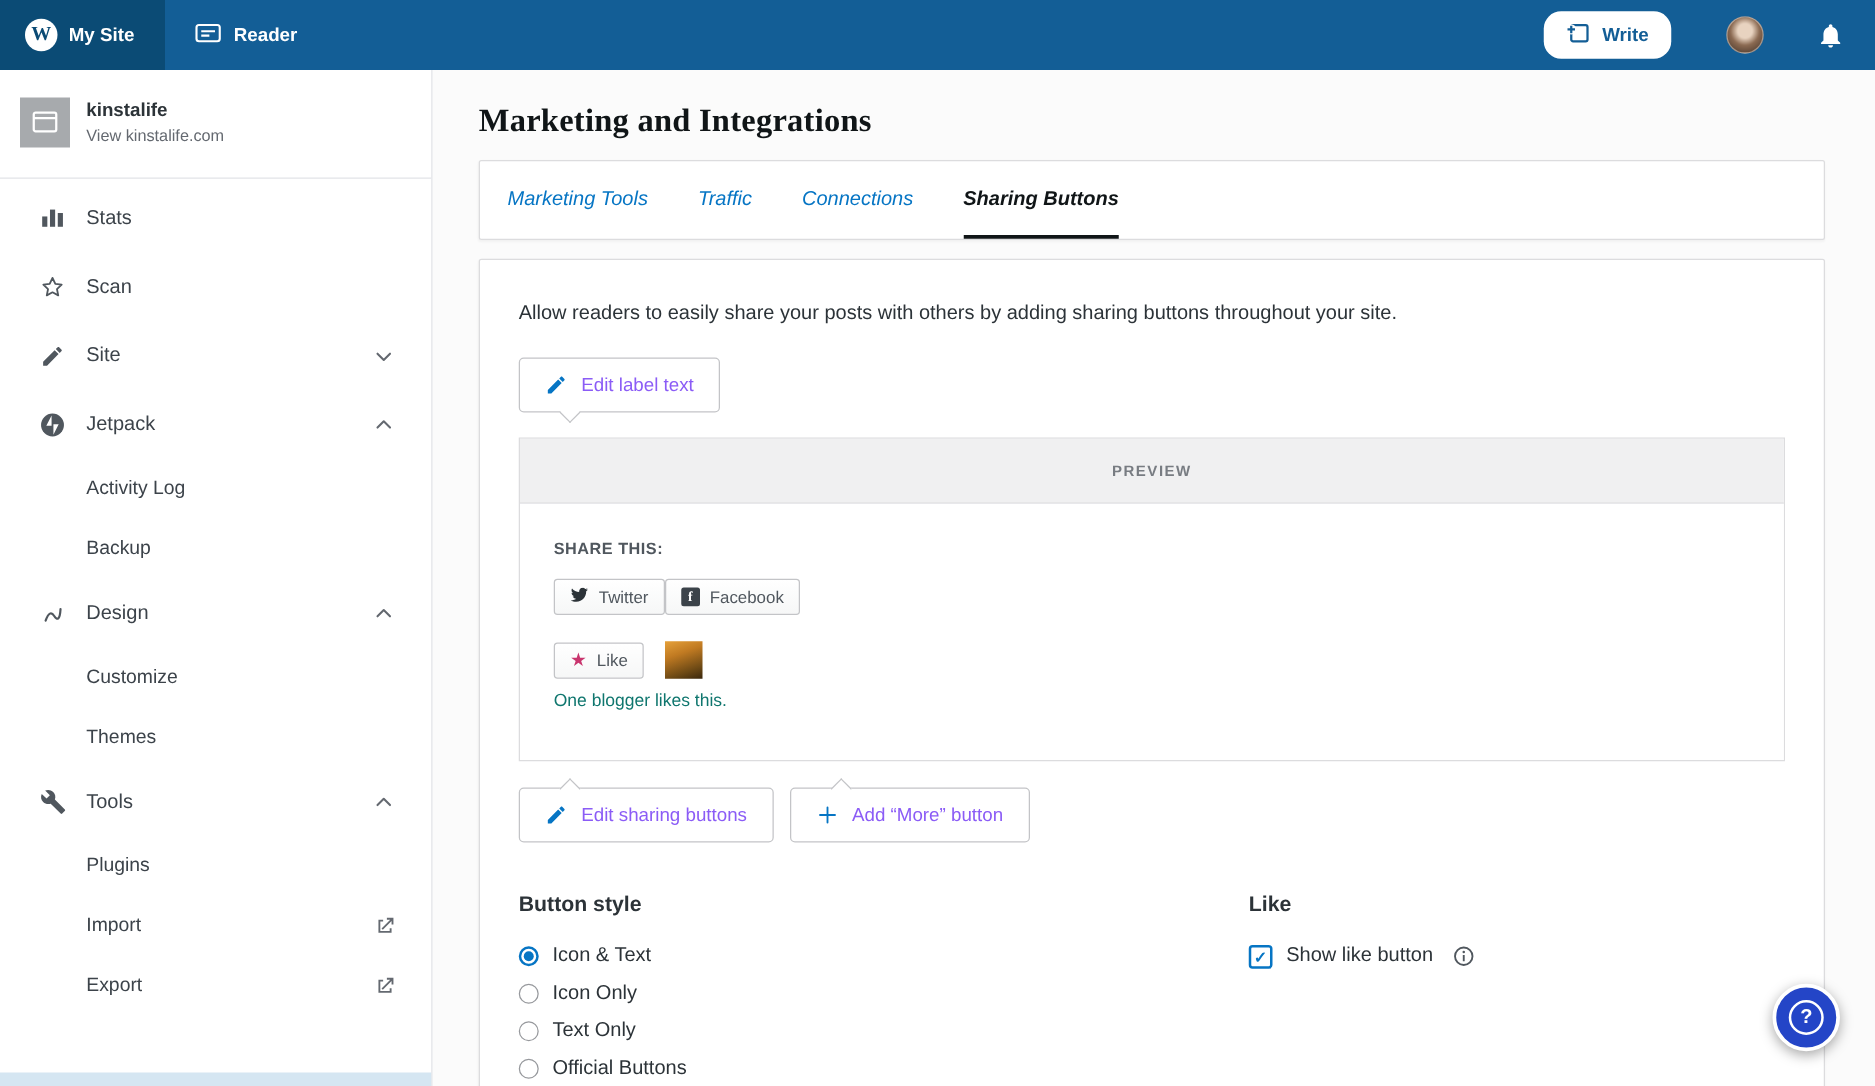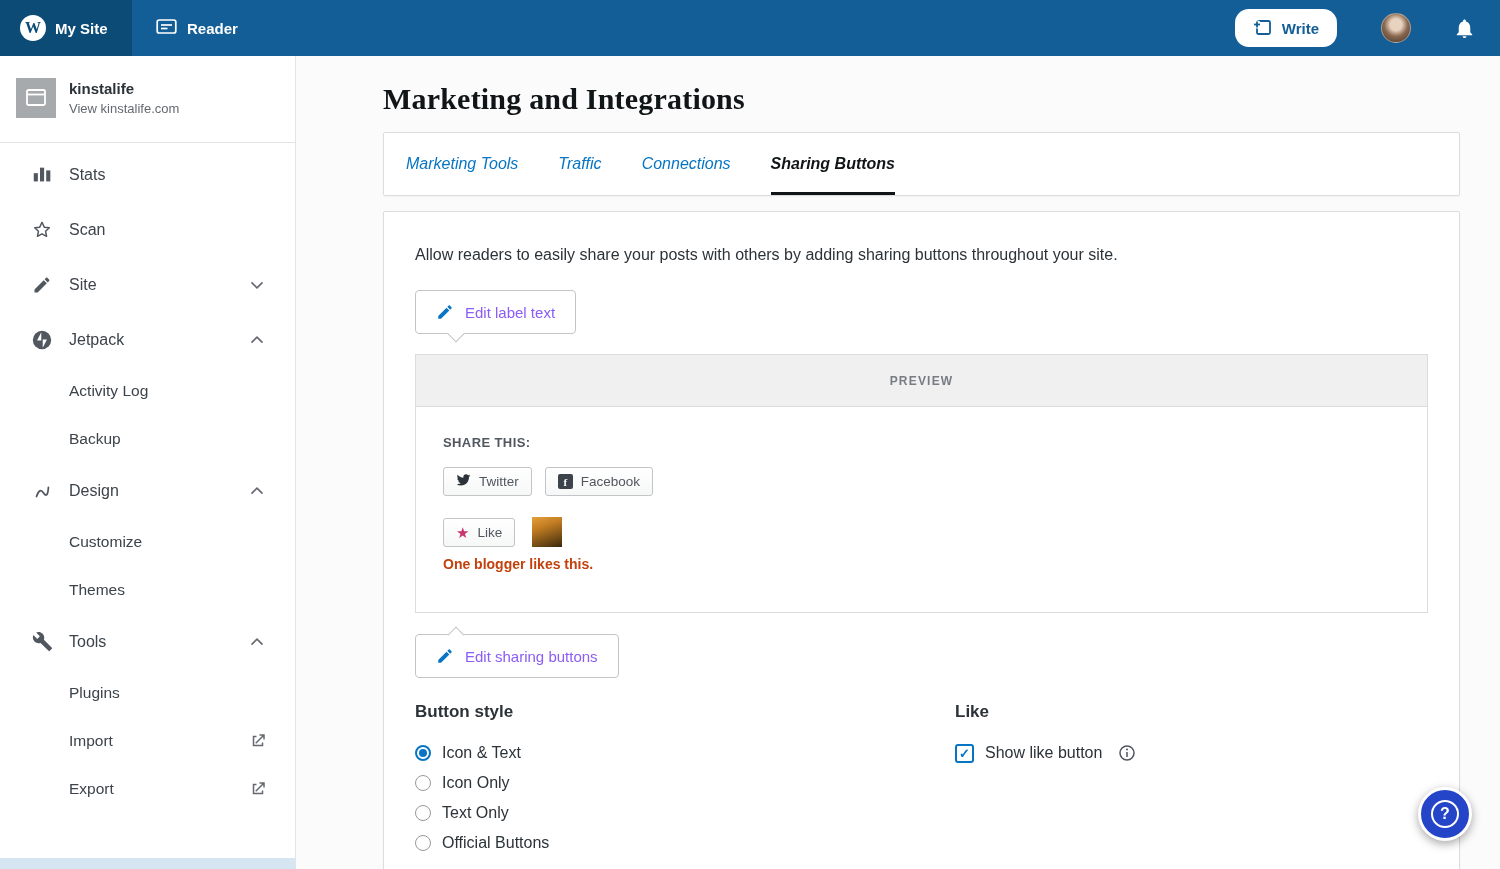--- a/index.html
+++ b/index.html
@@ -36,21 +36,21 @@
   }
   .mh-avatar {
     width:30px; height:30px; border-radius:50%; margin-left:44px; cursor:pointer;
     background:radial-gradient(circle at 50% 38%, #e8d3c0 0 26%, #8b6a52 52%, #3d2e24 100%);
     border:1px solid rgba(255,255,255,.4);
   }
   .mh-bell { margin-left:42px; cursor:pointer; display:flex; }
 
   
   .sidebar {
-    position:absolute; top:56px; left:0; width:296px; bottom:0;
+    position:absolute; top:56px; left:0; width:346px; bottom:0;
     background:#fff; border-right:1px solid #e2e4e7; z-index:20;
   }
   .site-card {
     display:flex; gap:13px; align-items:center;
     padding:22px 16px 24px 16px; border-bottom:1px solid #e2e4e7; cursor:pointer;
   }
   .site-icon {
     width:40px; height:40px; background:#a7aaad; flex:none;
     display:flex; align-items:center; justify-content:center;
   }
@@ -69,21 +69,21 @@
   .sidebar-next-highlight {
     position:absolute; bottom:0; left:0; right:0; height:11px; background:#d5e6f2;
   }
 
   
   .main {
     position:absolute; top:56px; left:346px; right:0; bottom:0;
     padding:26px 40px 0 37px; overflow:hidden;
   }
   .page-title {
-    font-family:"Liberation Serif", serif; font-size:30px; font-weight:700;
+    font-family:"Liberation Serif", serif; font-size:26px; font-weight:700;
     color:#101517; margin:0 0 16px 0; letter-spacing:.2px;
   }
   .card {
     background:#fff; border:1px solid #dcdcde; border-radius:2px;
     box-shadow:0 1px 2px rgba(0,0,0,.04);
   }
   .tabs-card { height:64px; display:flex; align-items:stretch; padding:0 2px; margin-bottom:15px; }
   .tab {
     display:flex; align-items:center; margin:0 20px; padding-top:3px;
     font-size:16px; color:#0675c4; cursor:pointer; border-bottom:3px solid transparent;font-style:italic;
@@ -111,42 +111,42 @@
   }
 
   .preview { margin-top:20px; border:1px solid #dcdcde; }
   .preview-header {
     background:#f0f0f1; height:52px; display:flex; align-items:center; justify-content:center;
     font-size:12px; font-weight:700; letter-spacing:1.2px; color:#787c82;
     border-bottom:1px solid #dcdcde;
   }
   .preview-body { background:#fff; padding:28px 27px 40px 27px; }
   .share-this { font-size:13px; font-weight:700; color:#50575e; letter-spacing:.4px; margin-bottom:17px; }
-  .chip-row { display:flex; gap:13px; }
+  .chip-row { display:flex; }
   .chip {
     display:inline-flex; align-items:center; gap:8px; height:29px; padding:0 12px;
     border:1px solid #c3c4c7; border-radius:3px;
     background:linear-gradient(#ffffff,#f6f7f7);
     font-family:inherit; font-size:13.5px; color:#50575e; cursor:pointer;
   }
   .fb-sq {
     width:15px; height:15px; background:#3c434a; border-radius:2px; color:#fff;
     display:flex; align-items:center; justify-content:center;
     font-size:11px; font-weight:700; font-family:"Liberation Serif", serif;
   }
   .like-star { color:#c9356e; font-size:15px; line-height:1; }
   .like-row { margin-top:21px; display:flex; align-items:center; gap:17px; }
   .liker-avatar {
     width:30px; height:30px; flex:none;
     background:linear-gradient(160deg,#e6a13a 0%,#c07a22 35%,#6e4a15 75%,#3a270c 100%);
   }
-  .likes-text { margin-top:9px; font-size:14px; color:#c2410c;font-weight:bold; }
+  .likes-text { margin-top:9px; font-size:14px; color:#0f766e; }
   .btn-row { margin-top:21px; display:flex; gap:13px; }
 
-  .sections { display:flex; margin-top:24px; }
+  .sections { display:flex; margin-top:40px;gap:44px; }
   .section-left { width:540px; flex:none; }
   .section-right { flex:1; }
   .section-h { font-size:17px; font-weight:700; color:#2c3338; margin:0 0 16px 0; }
   .radio-row { display:flex; align-items:center; gap:11px; height:30px; font-size:16px; color:#2c3338; cursor:pointer; }
   .radio {
     width:16px; height:16px; border-radius:50%; border:1.5px solid #97999d;
     background:#fff; position:relative; flex:none;
   }
   .radio.checked { border:2px solid #0675c4; }
   .radio.checked::after {
@@ -384,20 +384,28 @@
     </div>
 
     <div class="btn-row">
       <button class="bubble-btn notch-top">
         <span class="b-icon">
           <svg width="18" height="18" viewBox="0 0 24 24">
               <path d="M3 17.25V21h3.75L17.8 9.94l-3.75-3.75L3 17.25zM20.7 7.04c.4-.4.4-1 0-1.4l-2.34-2.34c-.4-.4-1-.4-1.4 0l-1.8 1.8 3.75 3.75 1.79-1.81z" fill="#0675c4"></path>
             </svg>
         </span>
         <span>Edit sharing buttons</span>
+      </button>
+      <button class="bubble-btn notch-top">
+        <span class="b-icon">
+          <svg width="18" height="18" viewBox="0 0 24 24">
+              <path d="M12 4v16M4 12h16" stroke="#0675c4" stroke-width="2" fill="none" stroke-linecap="round"></path>
+            </svg>
+        </span>
+        <span>Add “More” button</span>
       </button>
     </div>
 
     <div class="sections">
       <div class="section-left">
         <h3 class="section-h">Button style</h3>
         <label class="radio-row">
           <span class="radio checked"></span>
           <span>Icon &amp; Text</span>
         </label>

